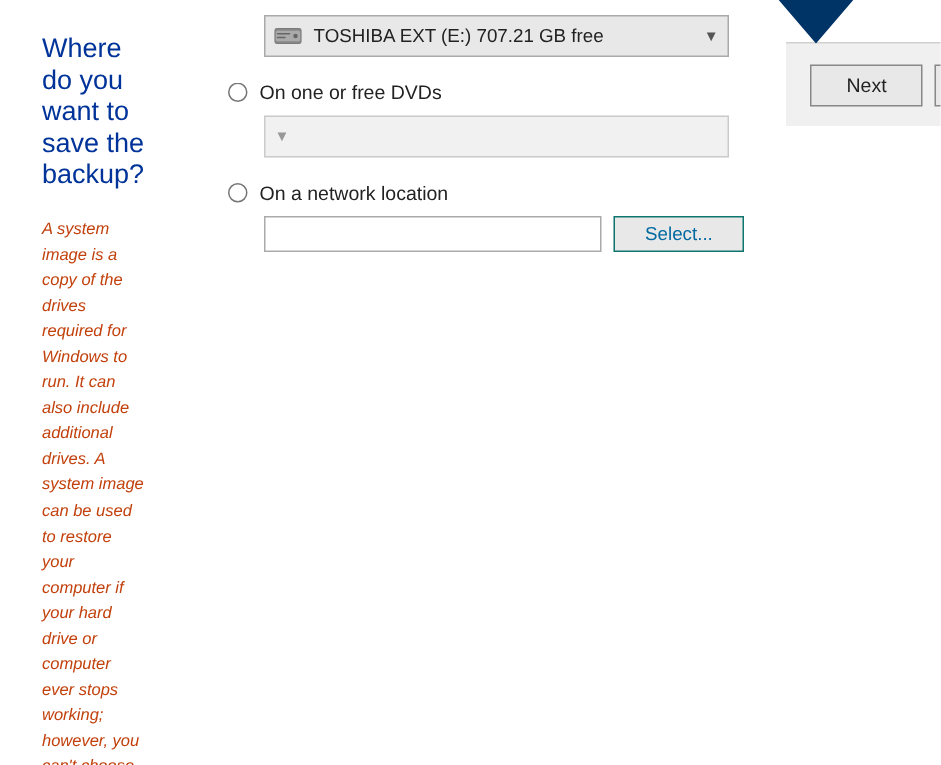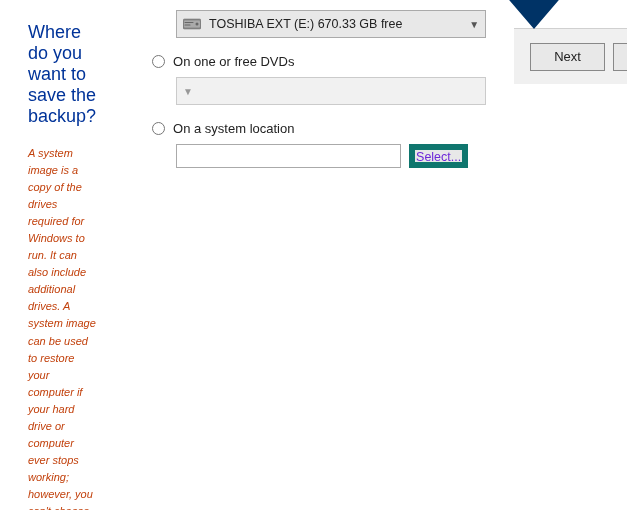--- a/index.html
+++ b/index.html
@@ -119,26 +119,26 @@
       width: 225px;
       height: 24px;
       border: 1px solid #aaa;
       background: #fff;
       font-size: 12.5px;
       padding: 0 4px;
     }
 
     .select-btn {
       height: 24px;
-      padding: 0 1px;
-      border: 6px solid #0f766e;
+      padding: 0 20px;
+      border: 1px solid #0f766e;
       background: #e8e8e8;
       font-size: 12.5px;
       cursor: pointer;
-      color: #6d28d9;
+      color: #0369a1;
     }
 
     .footer {
       height: 56px;
       background: #f0f0f0;
       border-top: 1px solid #d0d0d0;
       display: flex;
       align-items: center;
       justify-content: flex-end;
       padding: 0 16px;
@@ -196,21 +196,21 @@
           <div class="dropdown-inner">
             <span class="hdd-icon">
               <svg viewBox="0 0 18 12" fill="none" xmlns="http://www.w3.org/2000/svg">
                 <rect x="0" y="1" width="18" height="10" rx="1.5" fill="#888" stroke="#666" stroke-width="0.5"></rect>
                 <rect x="1" y="2.5" width="16" height="7" rx="1" fill="#aaa"></rect>
                 <circle cx="14" cy="6" r="1.5" fill="#666"></circle>
                 <rect x="1.5" y="4" width="9" height="1" rx="0.5" fill="#666"></rect>
                 <rect x="1.5" y="6.5" width="6" height="1" rx="0.5" fill="#666"></rect>
               </svg>
             </span>
-            <span>TOSHIBA EXT (E:)  670.33 GB free</span>
+            <span>TOSHIBA EXT (E:)  707.21 GB free</span>
           </div>
           <span class="dropdown-arrow">▼</span>
         </div>
       </div>
     </div>
 
     <div class="option-section">
       <label class="radio-label">
         <input type="radio" name="backup-location" style="">
         <span>On one or free DVDs</span>
@@ -218,21 +218,21 @@
       <div class="dropdown-row">
         <div class="dropdown disabled">
           <span class="dropdown-arrow">▼</span>
         </div>
       </div>
     </div>
 
     <div class="option-section">
       <label class="radio-label">
         <input type="radio" name="backup-location" style="">
-        <span>On a system location</span>
+        <span>On a network location</span>
       </label>
       <div class="network-row">
         <input type="text" class="network-input" style="">
         <button class="select-btn">Select...</button>
       </div>
     </div>
 
   </div>
 
   <div class="footer">

